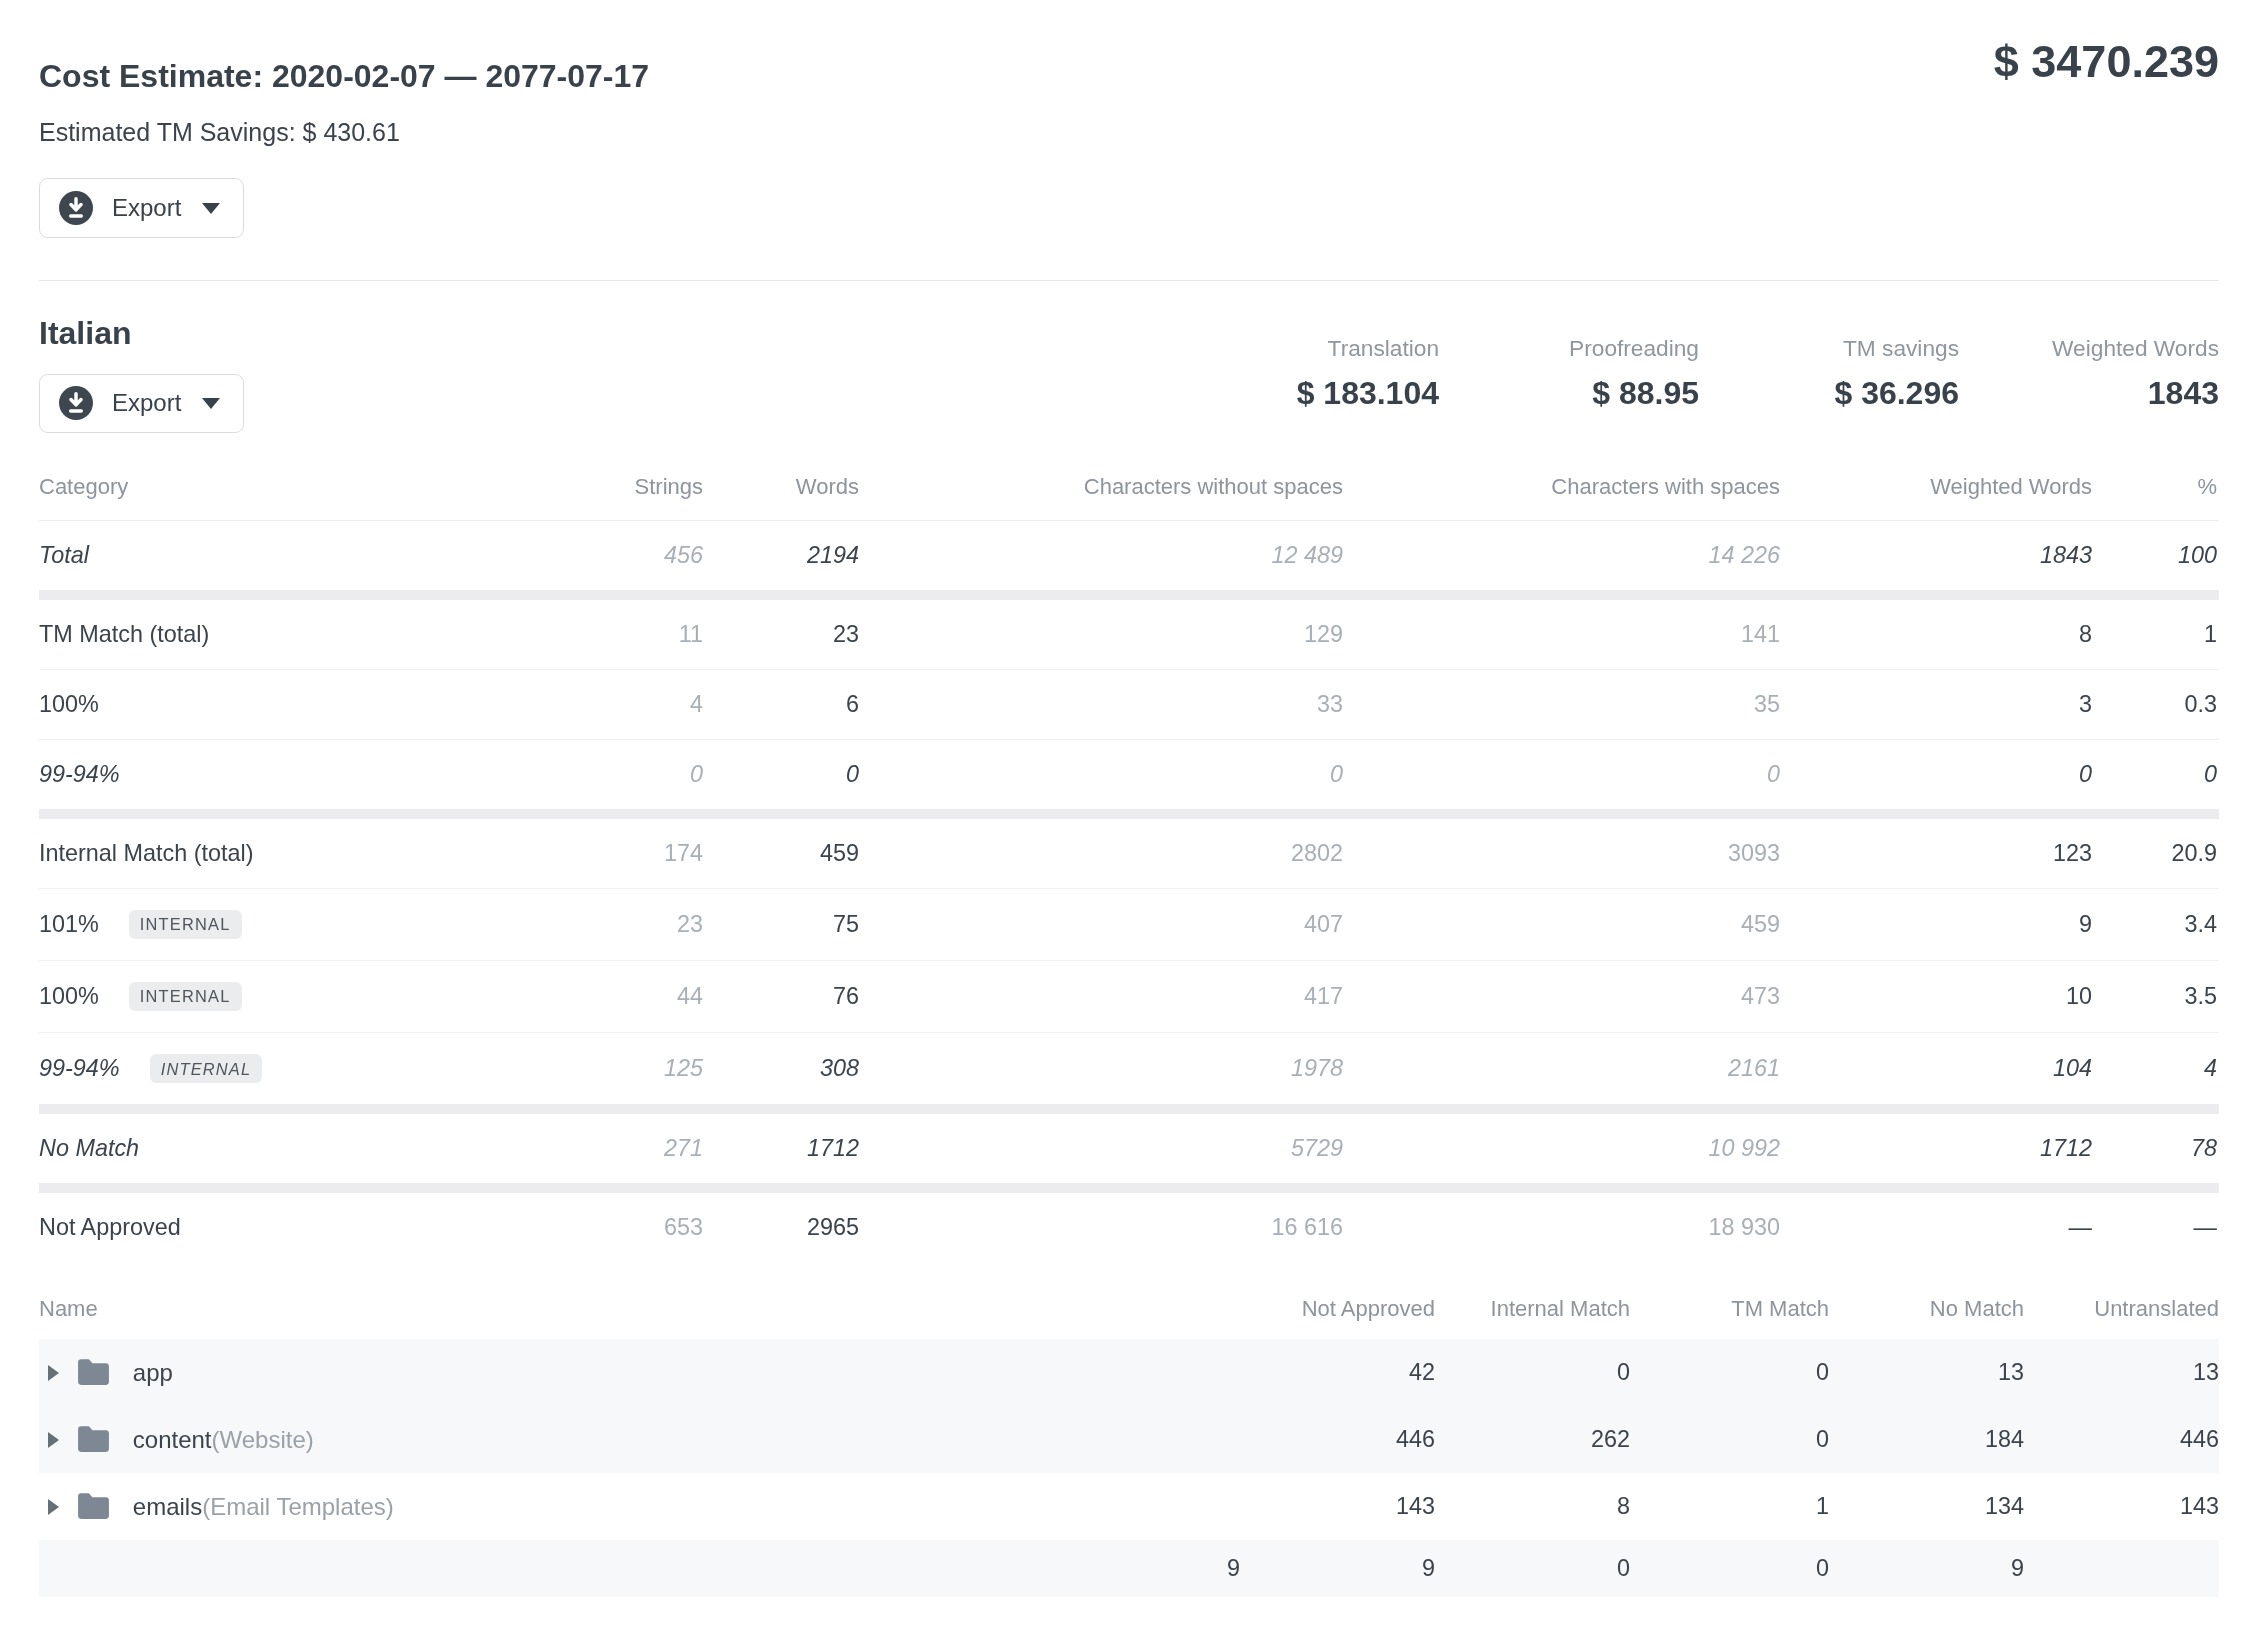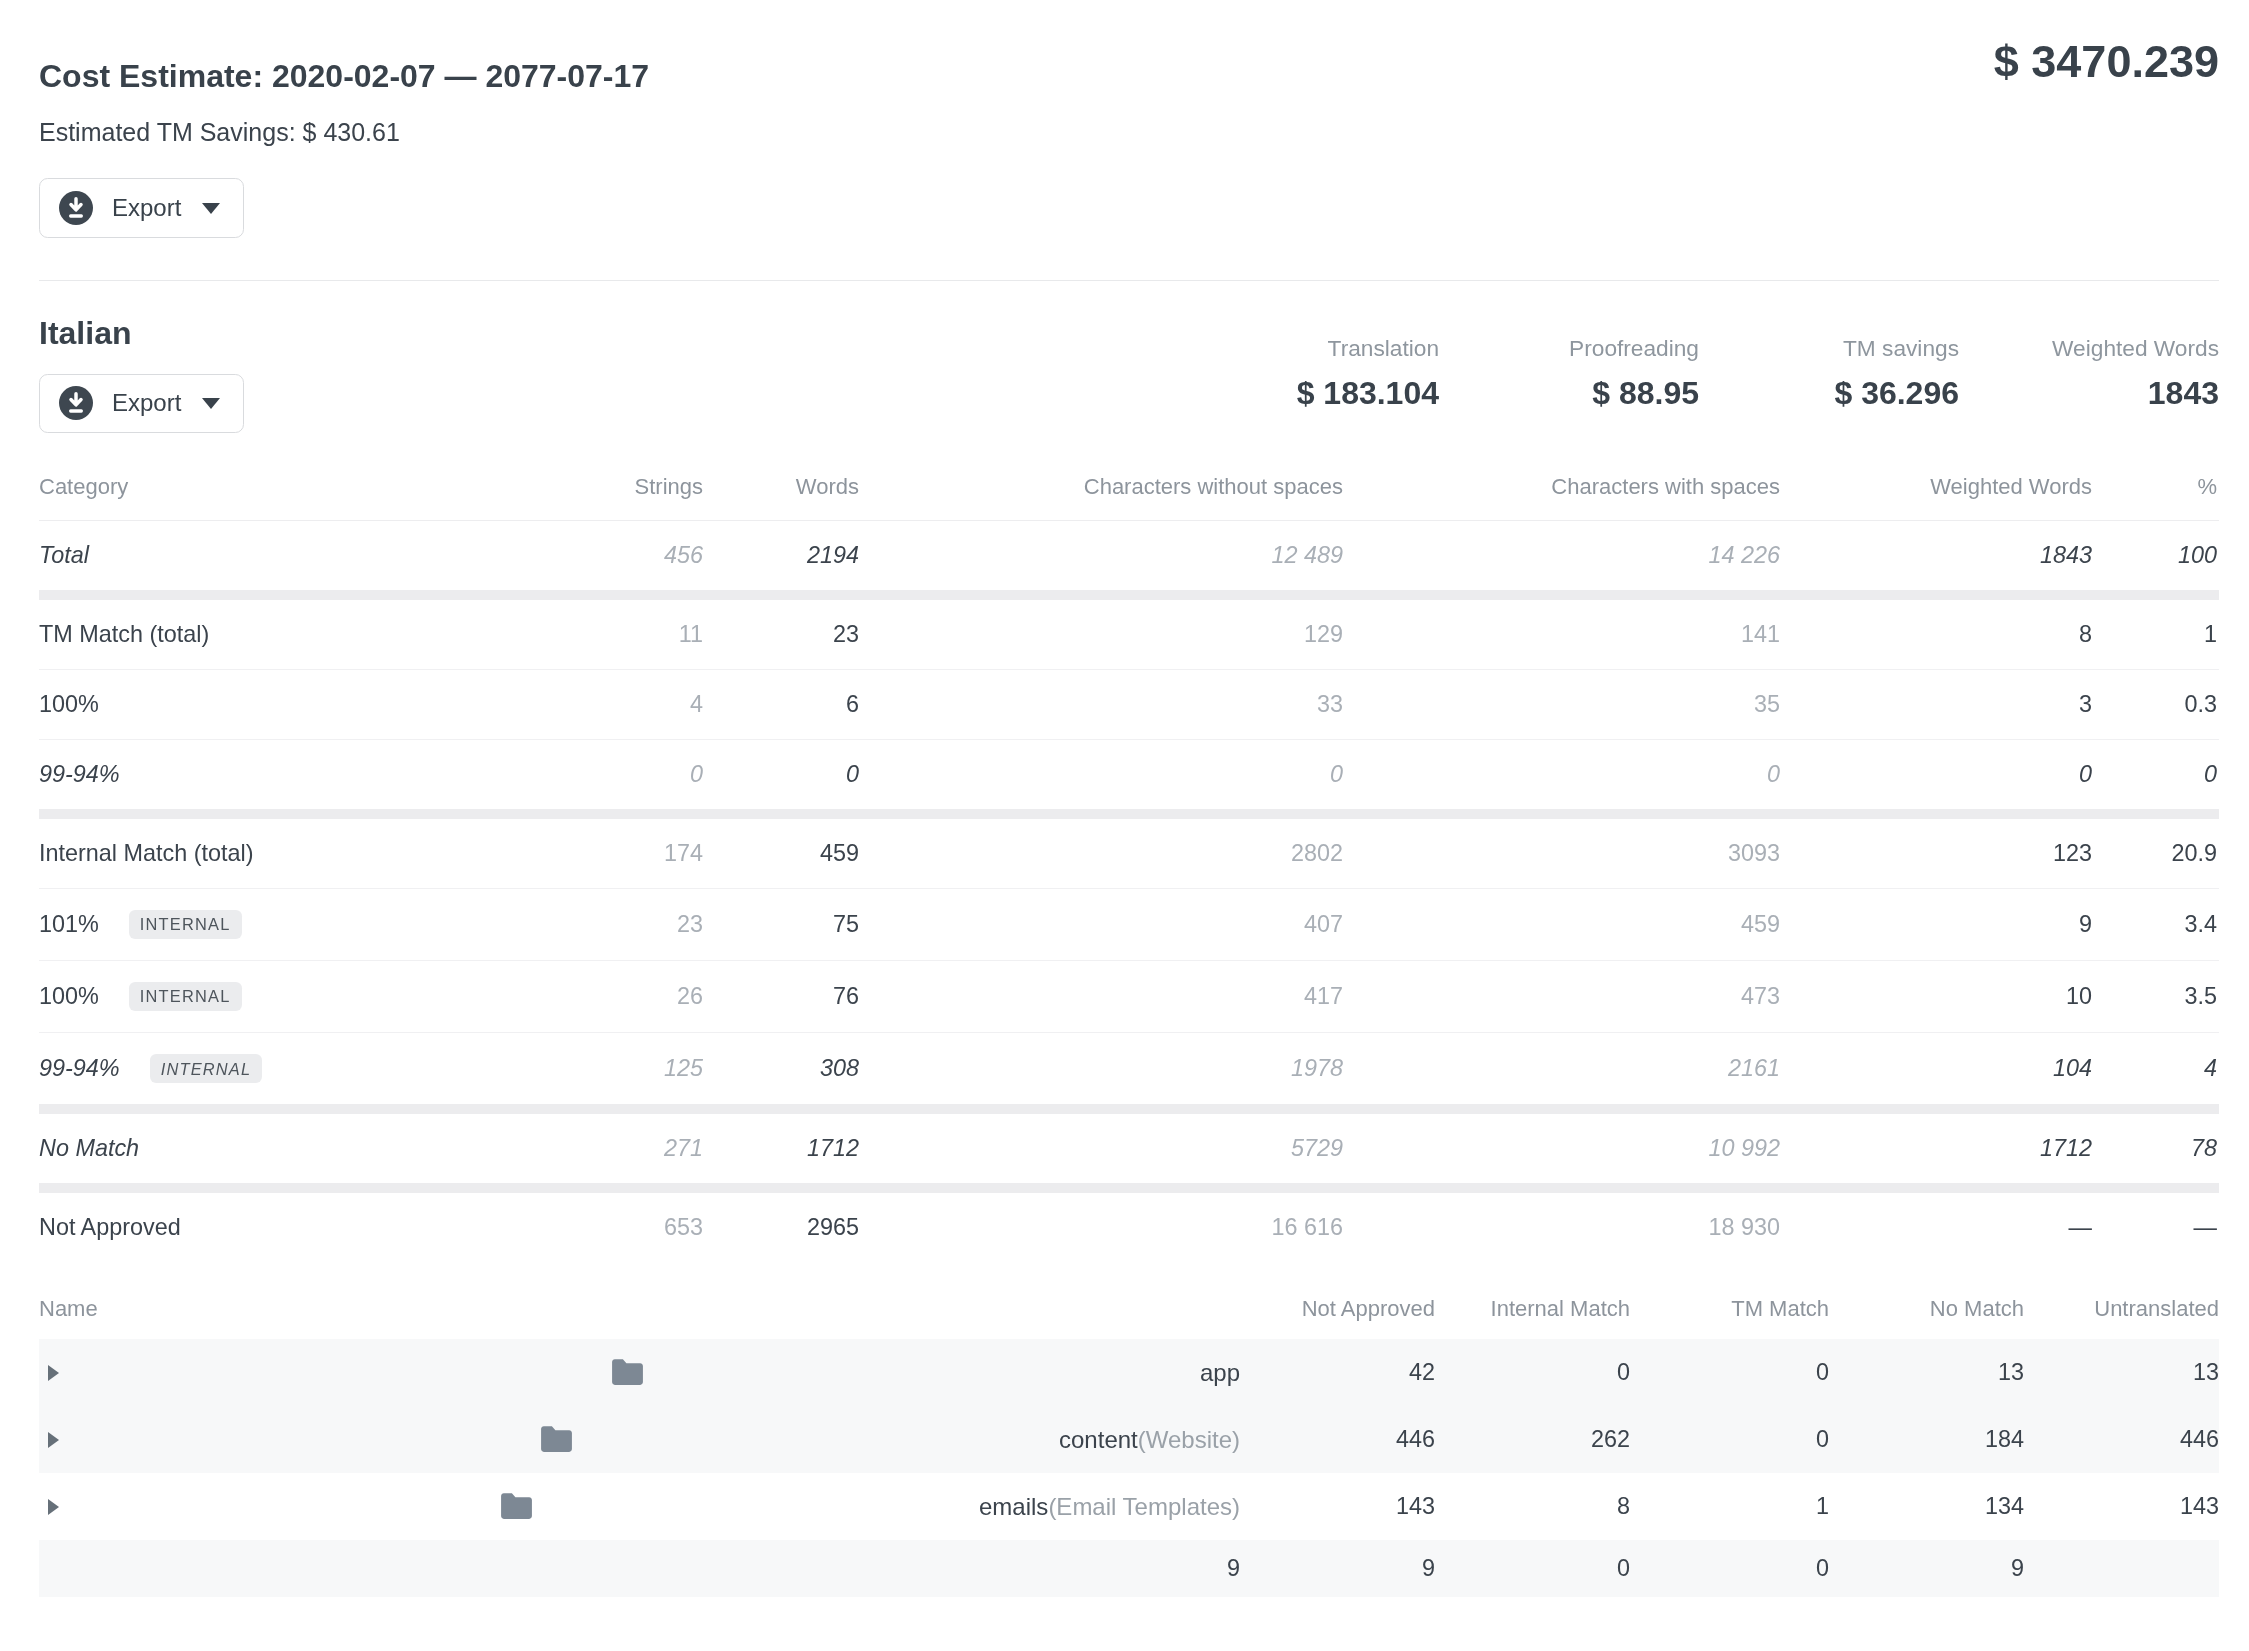--- a/index.html
+++ b/index.html
@@ -79,21 +79,21 @@
   .ftable { margin-top: 17px; }
   .fgrid {
     display: grid;
     grid-template-columns: 1fr 195px 195px 199px 195px 195px;
     align-items: center;
   }
   .fhead { padding: 17px 0; }
   .fhead .hcell { font-size: 22px; color: #8d949c; }
   .frow { padding: 15px 0; }
   .frow.shaded { background: #f7f8f9; }
-  .fname { display: flex; align-items: center; justify-content: space-between; }
+  .fname { display: flex; align-items: center; }
   .expander { width: 36px; display: flex; align-items: center; padding-left: 9.4px; box-sizing: border-box; }
   .tri {
     width: 0; height: 0;
     border-top: 8.6px solid transparent;
     border-bottom: 8.6px solid transparent;
     border-left: 11px solid #667079;
   }
   .ficon { width: 50px; display: flex; align-items: center; position: relative; }
   .json-wrap { position: relative; width: 36px; height: 37px; }
   .json-badge {
@@ -264,21 +264,21 @@
           <div class="bcell num muted">459</div>
           <div class="bcell num dark">9</div>
           <div class="bcell num dark">3.4</div>
         </div>
 
         <div class="bgrid brow">
           <div class="bcell cat">
             <span>100%</span>
             <span class="badge">INTERNAL</span>
           </div>
-          <div class="bcell num muted">26</div>
+          <div class="bcell num muted">44</div>
           <div class="bcell num dark">76</div>
           <div class="bcell num muted">417</div>
           <div class="bcell num muted">473</div>
           <div class="bcell num dark">10</div>
           <div class="bcell num dark">3.5</div>
         </div>
 
         <div class="bgrid brow group-end">
           <div class="bcell cat">
             <span>99-94%</span>

